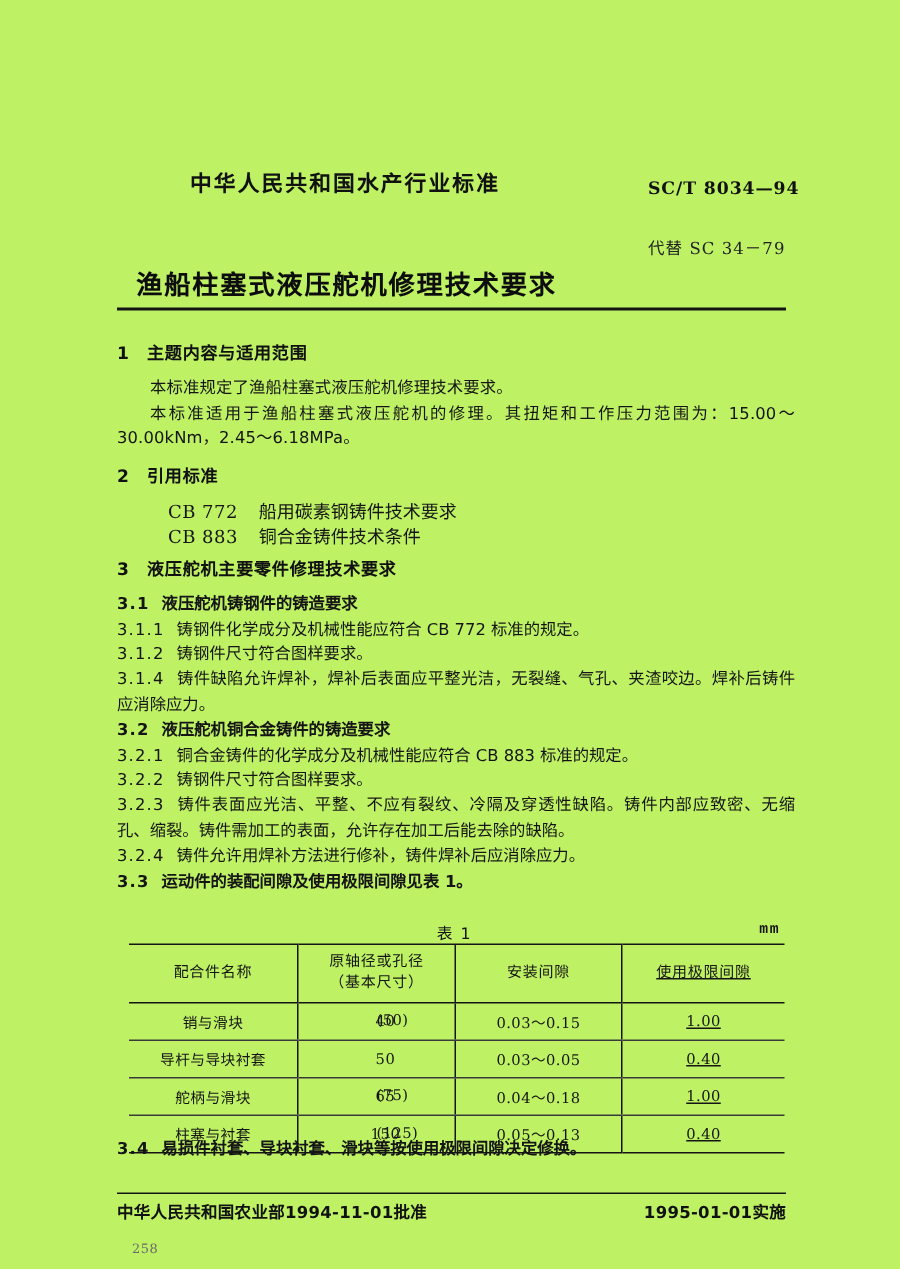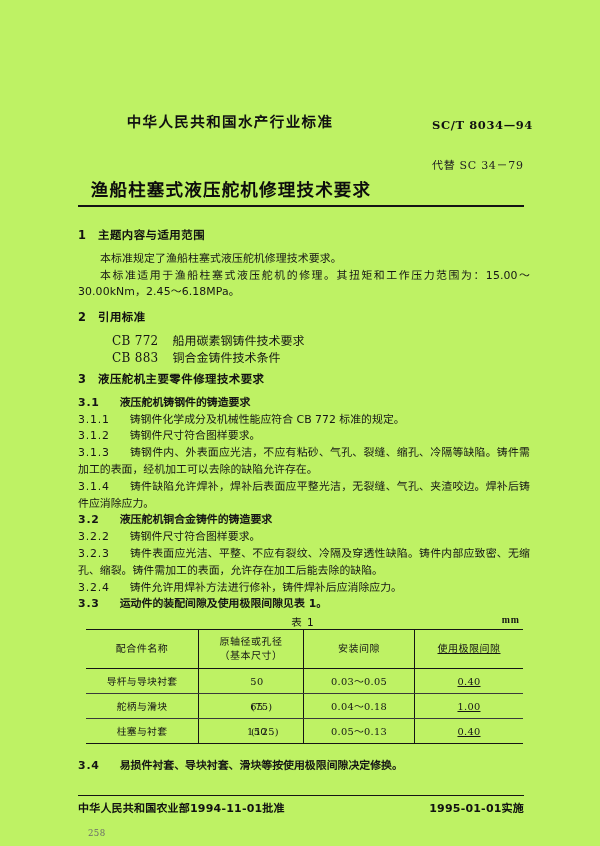--- a/index.html
+++ b/index.html
@@ -137,21 +137,21 @@
   .clause {
     font-size: 10.9px;
     line-height: 16.8px;
     margin: 0;
     color: #151515;
     text-align: justify;
   }
   .clause .cnum {
     font-family: "DejaVu Sans", "Liberation Sans", sans-serif;
     letter-spacing: 0.8px;
-    padding-right: 20px;
+    padding-right: 8px;
   }
   .clause.lvl2 .cnum { font-weight: bold; }
   .clause.lvl2 { font-weight: bold; }
 
   
   .tbl-wrap {
     position: absolute;
     left: 86px;
     top: 614px;
     width: 434px;
@@ -162,21 +162,21 @@
     font-size: 10.5px;
     letter-spacing: 1px;
     color: #151515;
     height: 15px;
   }
   .tbl-unit {
     position: absolute;
     right: 0;
     top: 0;
     font-size: 9.8px;
-    font-family: Liberation Serif, serif;
+    font-family: Liberation Mono, monospace;
     font-weight: bold;
     color: #151515;
   }
   table.spec {
     border-collapse: collapse;
     width: 434px;
     table-layout: fixed;
     font-size: 9.8px;
     color: #151515;
   }
@@ -327,27 +327,27 @@
     <p class="clause lvl2">
       <span class="cnum">3.1</span><span>液压舵机铸钢件的铸造要求</span>
     </p>
     <p class="clause">
       <span class="cnum">3.1.1</span><span>铸钢件化学成分及机械性能应符合 CB 772 标准的规定。</span>
     </p>
     <p class="clause">
       <span class="cnum">3.1.2</span><span>铸钢件尺寸符合图样要求。</span>
     </p>
     <p class="clause">
-      <span class="cnum">3.1.3</span><span>铸钢件内、外表面应光洁，不应有粘砂、气孔、裂缝、缩孔、冷隔等缺陷。铸件需加工的表面，经机加工可以去除的缺陷允许存在。</span>
-    </p>
-    <p class="clause">
       <span class="cnum">3.1.4</span><span>铸件缺陷允许焊补，焊补后表面应平整光洁，无裂缝、气孔、夹渣咬边。焊补后铸件应消除应力。</span>
     </p>
     <p class="clause lvl2">
       <span class="cnum">3.2</span><span>液压舵机铜合金铸件的铸造要求</span>
+    </p>
+    <p class="clause">
+      <span class="cnum">3.2.1</span><span>铜合金铸件的化学成分及机械性能应符合 CB 883 标准的规定。</span>
     </p>
     <p class="clause">
       <span class="cnum">3.2.2</span><span>铸钢件尺寸符合图样要求。</span>
     </p>
     <p class="clause">
       <span class="cnum">3.2.3</span><span>铸件表面应光洁、平整、不应有裂纹、冷隔及穿透性缺陷。铸件内部应致密、无缩孔、缩裂。铸件需加工的表面，允许存在加工后能去除的缺陷。</span>
     </p>
     <p class="clause">
       <span class="cnum">3.2.4</span><span>铸件允许用焊补方法进行修补，铸件焊补后应消除应力。</span>
     </p>
@@ -367,20 +367,29 @@
           <th class="col-name">配合件名称</th>
           <th class="col-dia vline-l">
             <span>原轴径或孔径</span><br>
             <span>（基本尺寸）</span>
           </th>
           <th class="col-inst vline-l">安装间隙</th>
           <th class="col-limit vline-l">使用极限间隙</th>
         </tr>
       </thead>
       <tbody>
+        <tr>
+          <td class="col-name">销与滑块</td>
+          <td class="col-dia vline-l dia-cell">
+            <span class="num-cell">40</span>
+            <span class="dia-basic">(50)</span>
+          </td>
+          <td class="col-inst vline-l num-cell">0.03～0.15</td>
+          <td class="col-limit vline-l num-cell">1.00</td>
+        </tr>
         <tr>
           <td class="col-name">导杆与导块衬套</td>
           <td class="col-dia vline-l dia-cell">
             <span class="num-cell">50</span>
             <span class="dia-basic"></span>
           </td>
           <td class="col-inst vline-l num-cell">0.03～0.05</td>
           <td class="col-limit vline-l num-cell">0.40</td>
         </tr>
         <tr>

